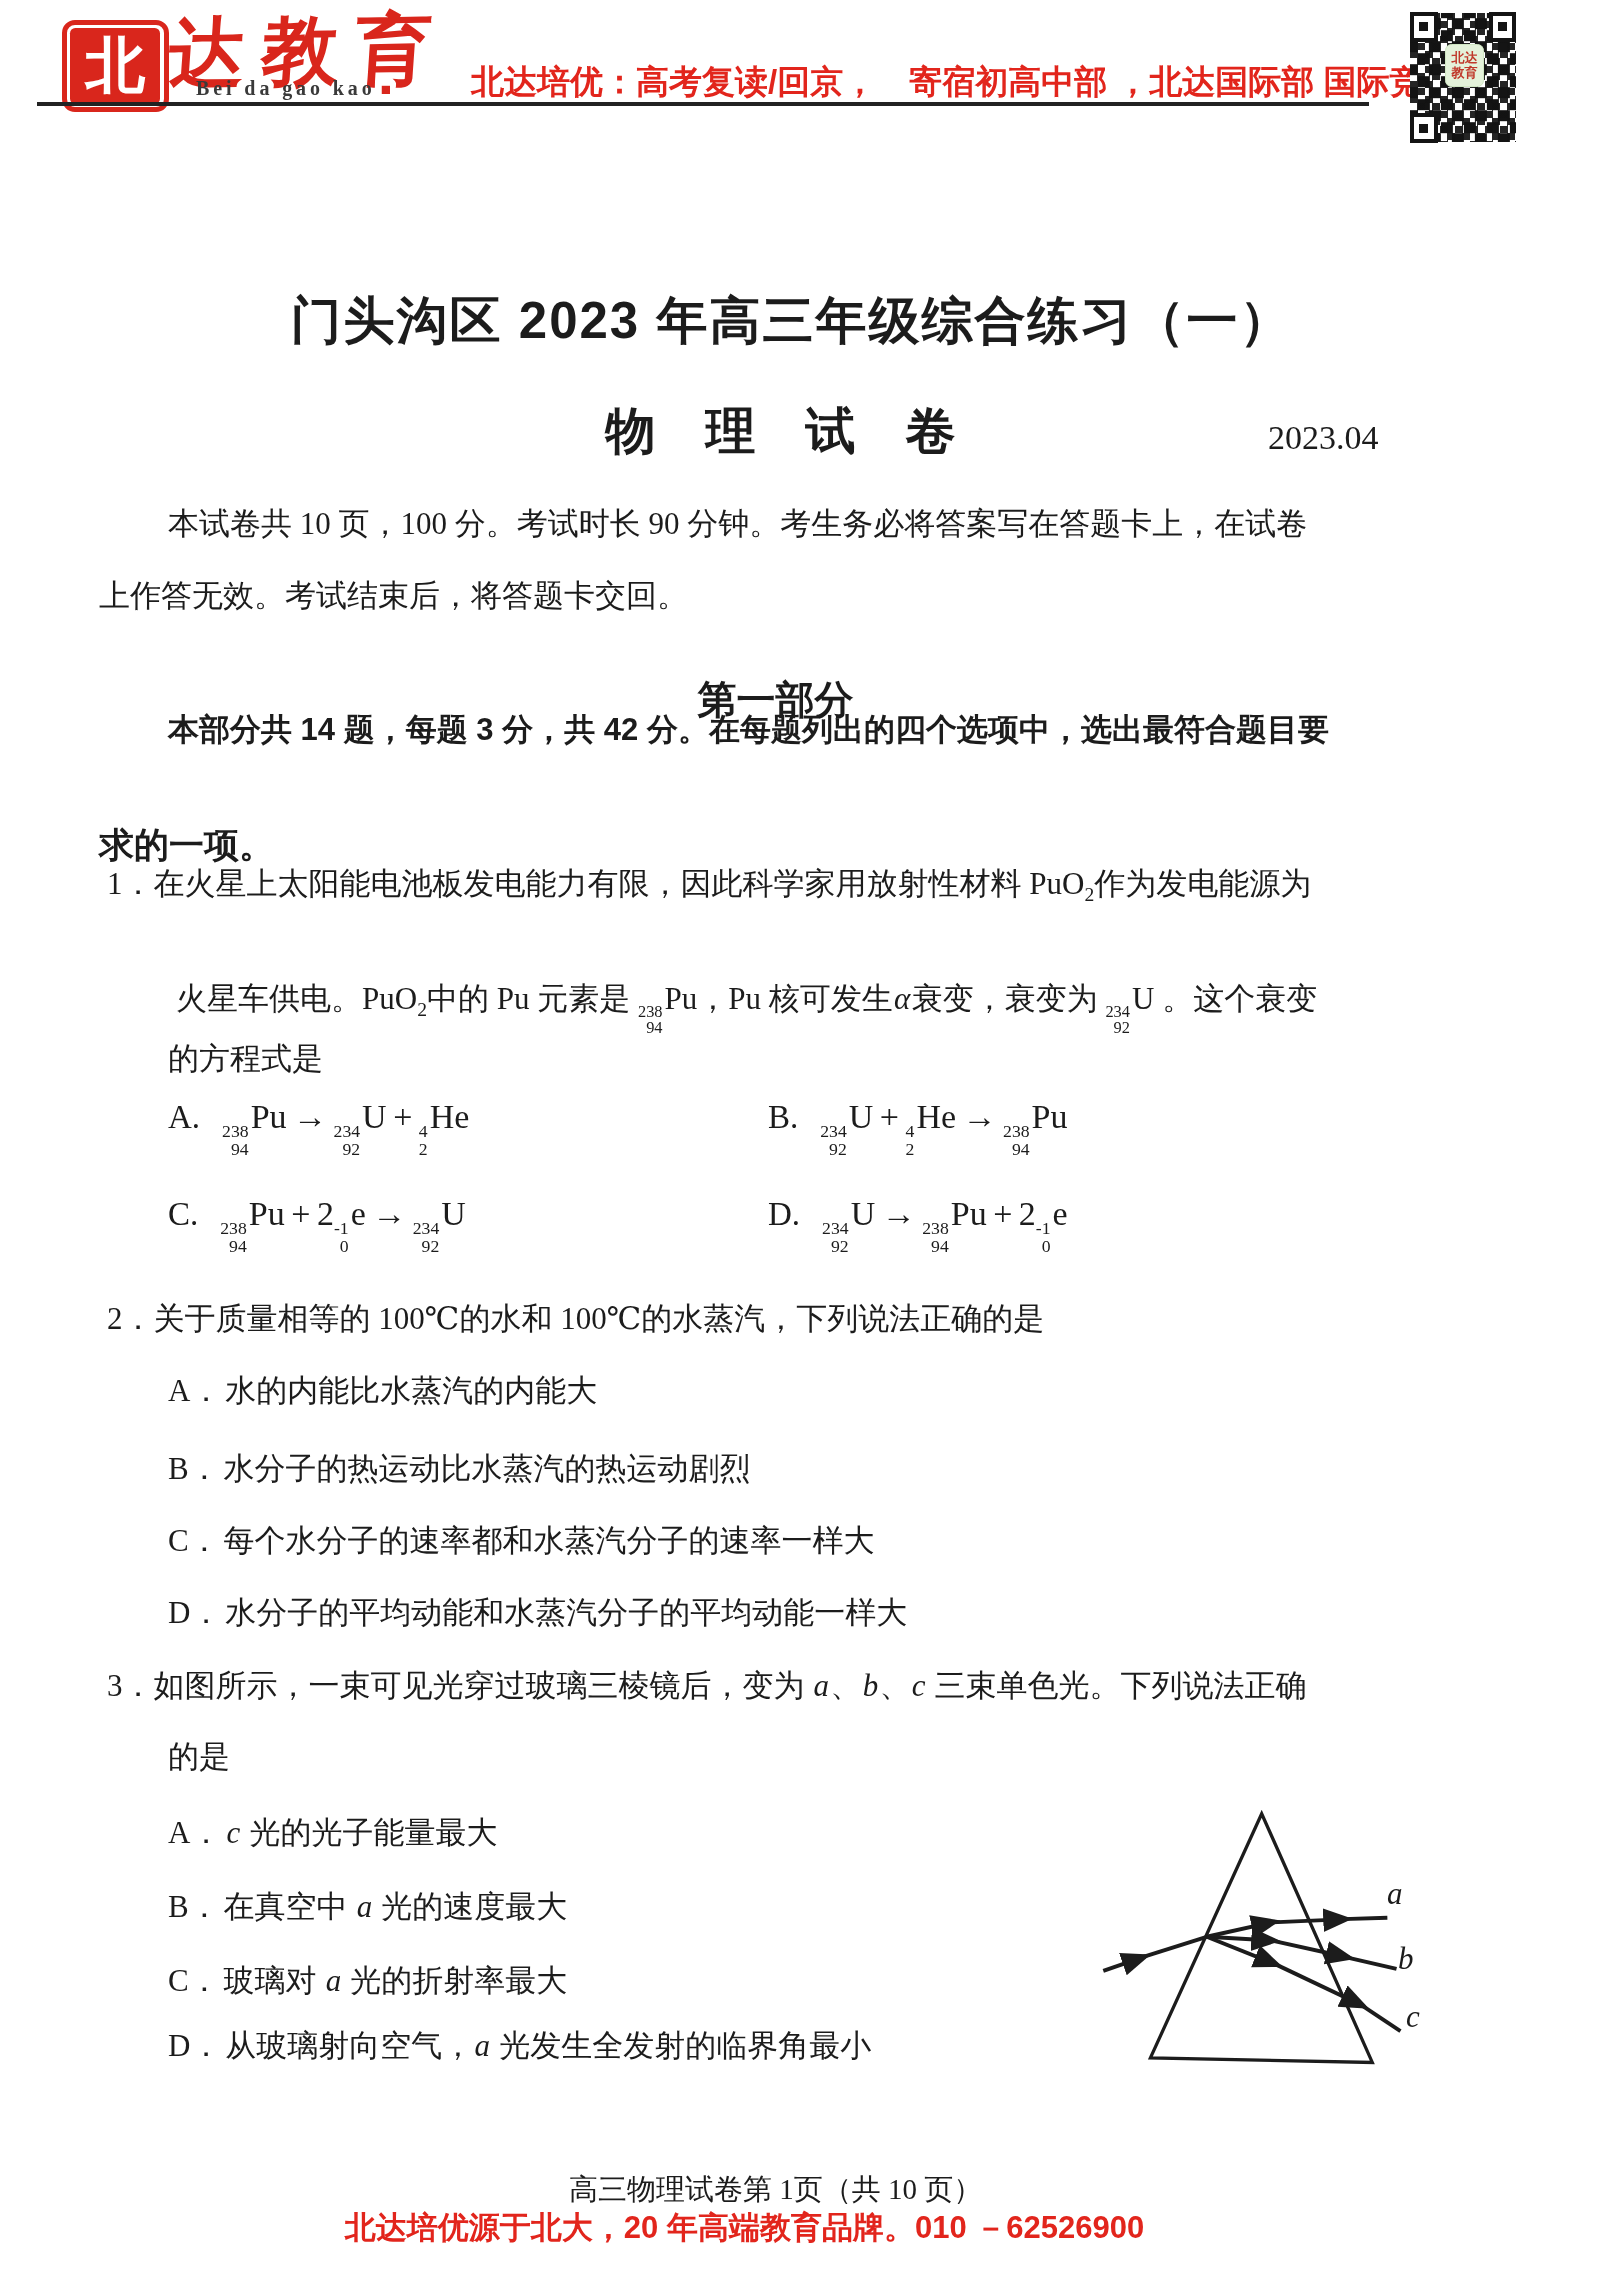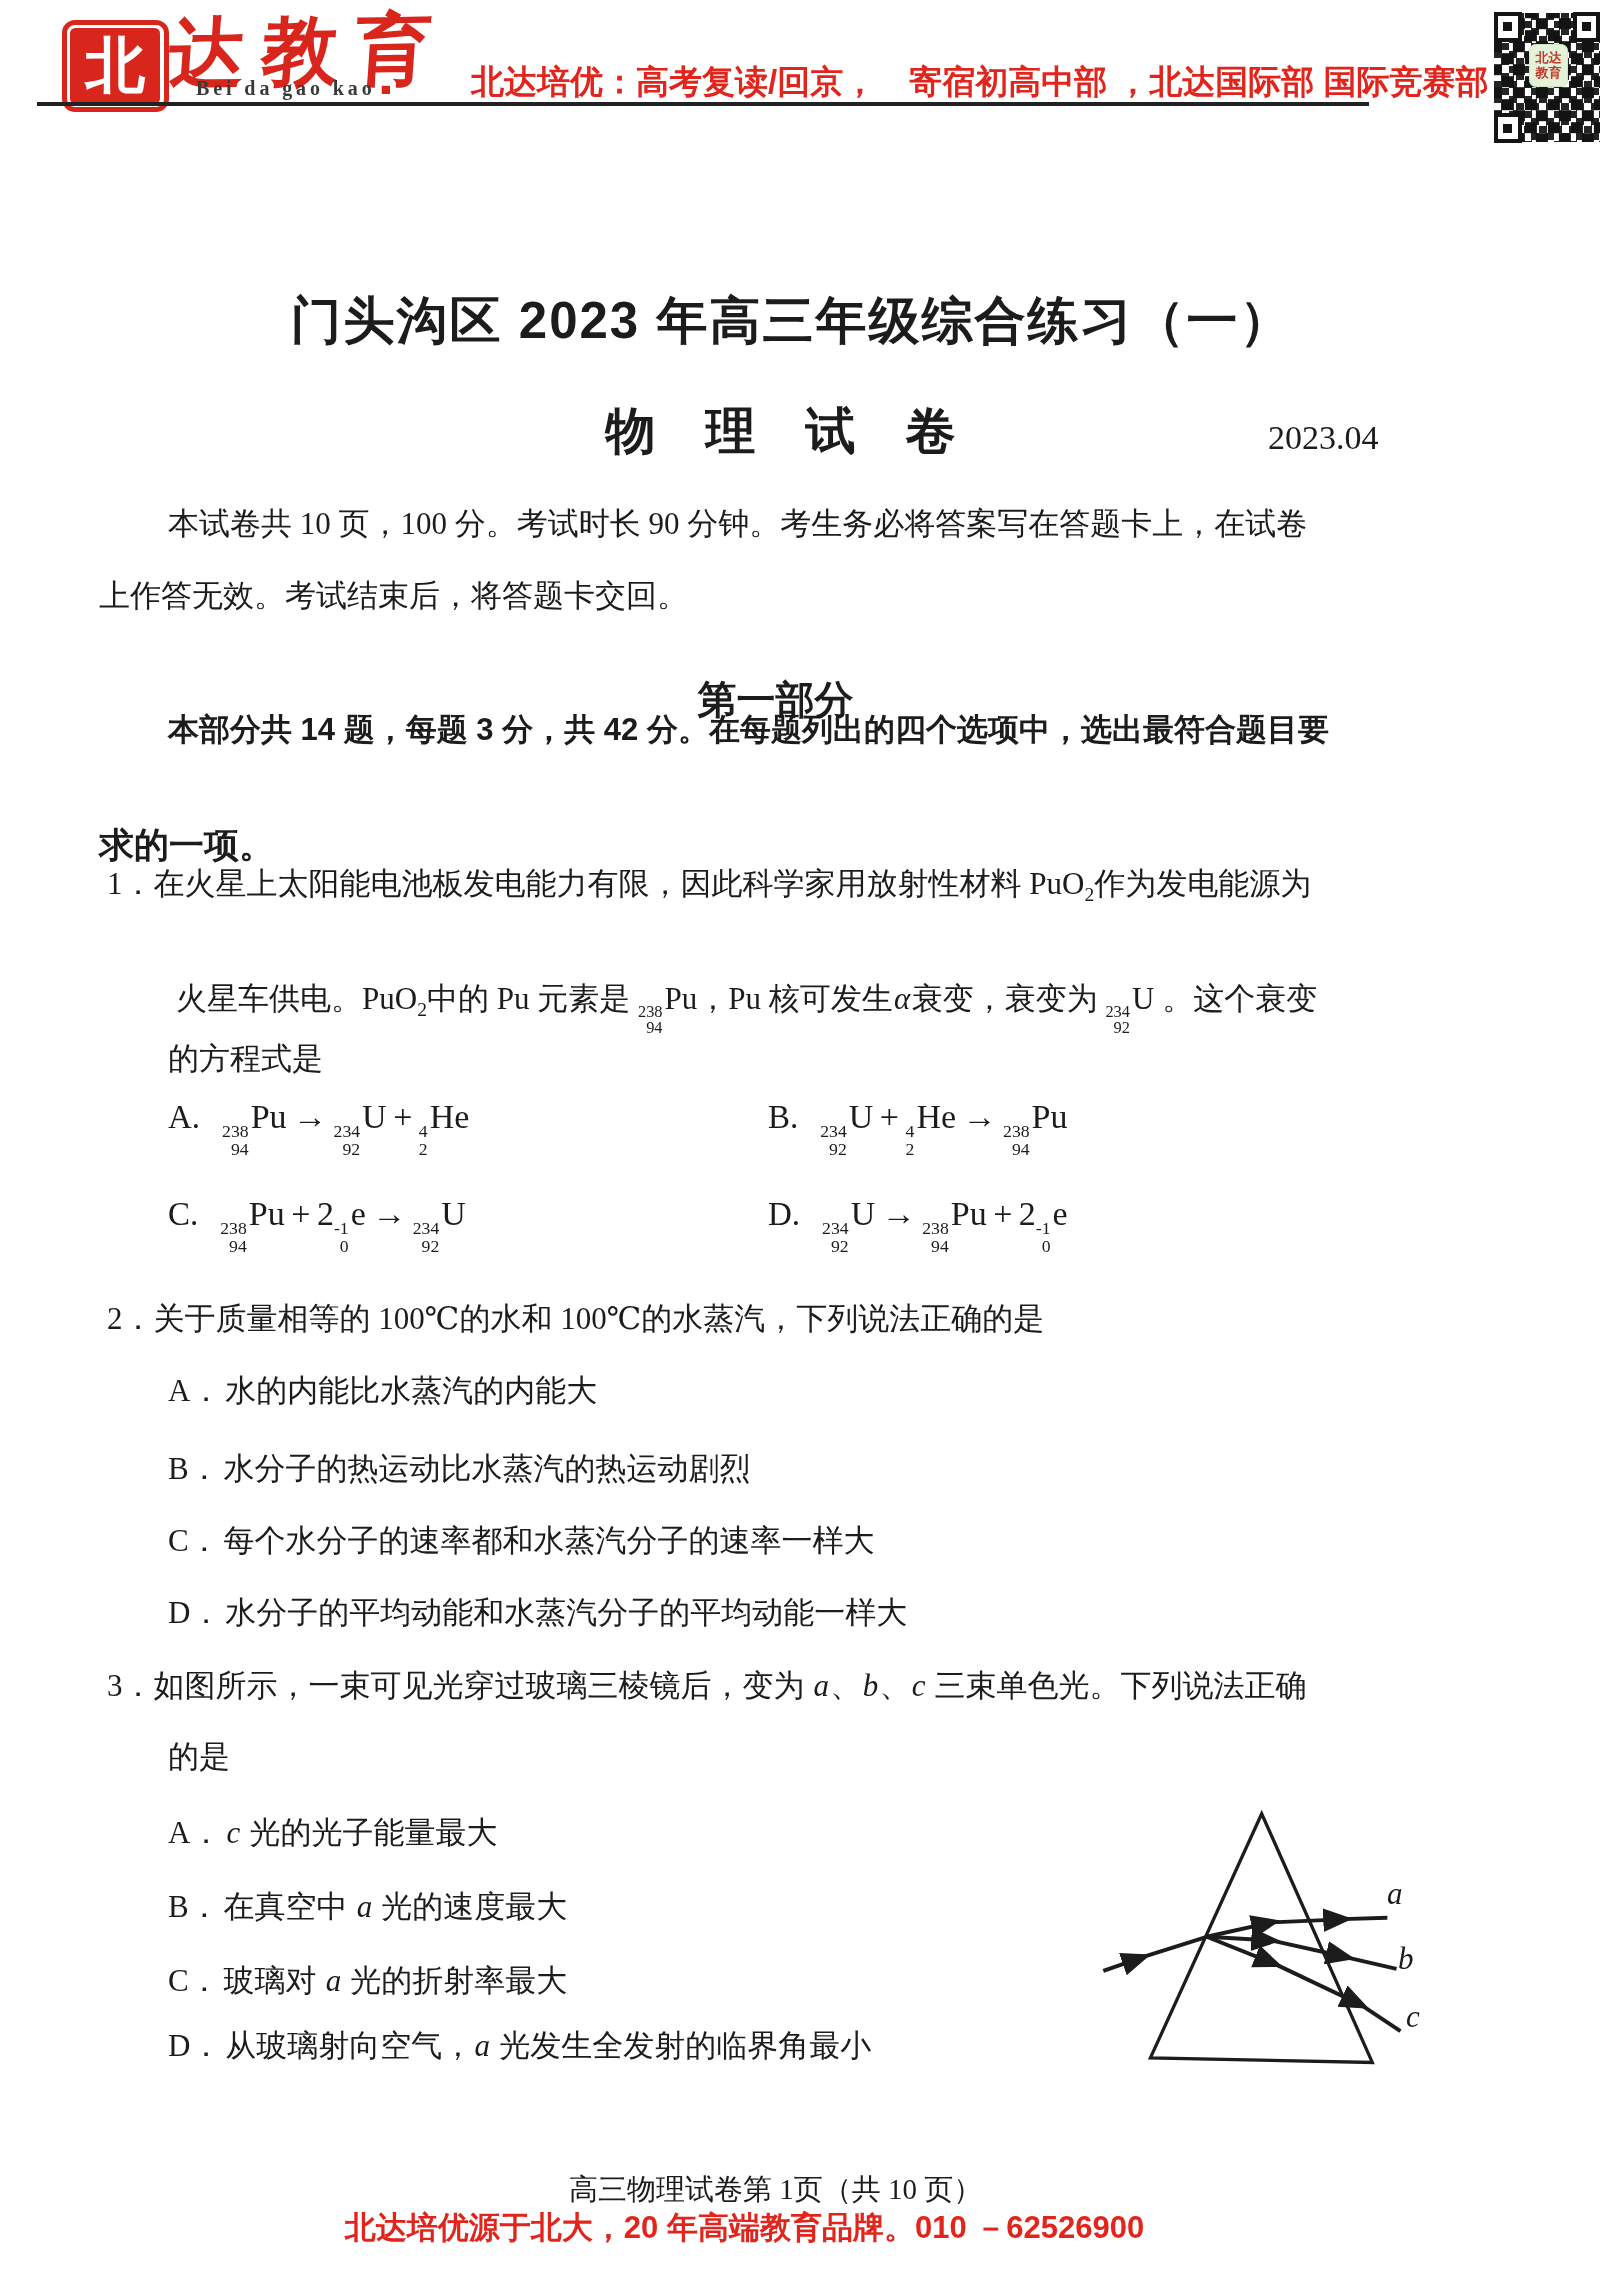--- a/index.html
+++ b/index.html
@@ -18,21 +18,21 @@
         display:flex;align-items:center;justify-content:center;background:#fff;padding:3.3px;}
   .seal-inner{width:100%;height:100%;background:#d9261c;border-radius:5.2px;display:flex;align-items:center;justify-content:center;}
   .seal-char{color:#fff;font-size:60px;font-weight:900;font-family:"Liberation Serif",serif;line-height:1;}
   .brand{left:169px;top:11.8px;font-size:76px;font-weight:900;color:#d9261c;letter-spacing:17px;
          font-family:"Liberation Serif","DejaVu Serif",serif;transform:skewX(-5deg) rotate(-1deg);line-height:1.05;}
   .logo-sub{left:196px;top:77px;font-size:20px;font-weight:bold;letter-spacing:3.9px;color:#3a3a3a;}
   .logo-sq{color:#d9261c;font-size:17px;margin-left:5.2px;}
   .tagline{left:471px;top:60px;font-size:33px;}
   .hrule{left:37px;top:102px;width:1332px;height:3.9px;background:#222;}
 
-  .qr{left:1494px;top:13px;width:106px;height:129px;position:absolute;
+  .qr{left:1410px;top:13px;width:106px;height:129px;position:absolute;
       background-image:
         repeating-conic-gradient(rgba(18,18,18,.92) 0% 25%, rgba(255,255,255,0) 0% 50%),
         repeating-conic-gradient(#141414 0% 25%, #ffffff 0% 50%);
       background-size:15px 15px,23px 23px;background-position:0 0,7.9px 5.2px;}
   .finder{position:absolute;width:27.5px;height:27.5px;background:#fff;display:flex;align-items:center;justify-content:center;}
   .finder > div{width:22px;height:22px;border:4.6px solid #141414;display:flex;align-items:center;justify-content:center;}
   .finder > div > div{width:9.2px;height:9.2px;background:#141414;}
   .f-tl{left:0;top:0;} .f-tr{right:0;top:0;} .f-bl{left:0;bottom:0;}
   .qr-label{position:absolute;left:35px;top:31px;width:37px;height:41px;background:#e4f2da;border:1.3px solid #cfe6c2;
             border-radius:6.5px;display:flex;flex-direction:column;align-items:center;justify-content:center;

